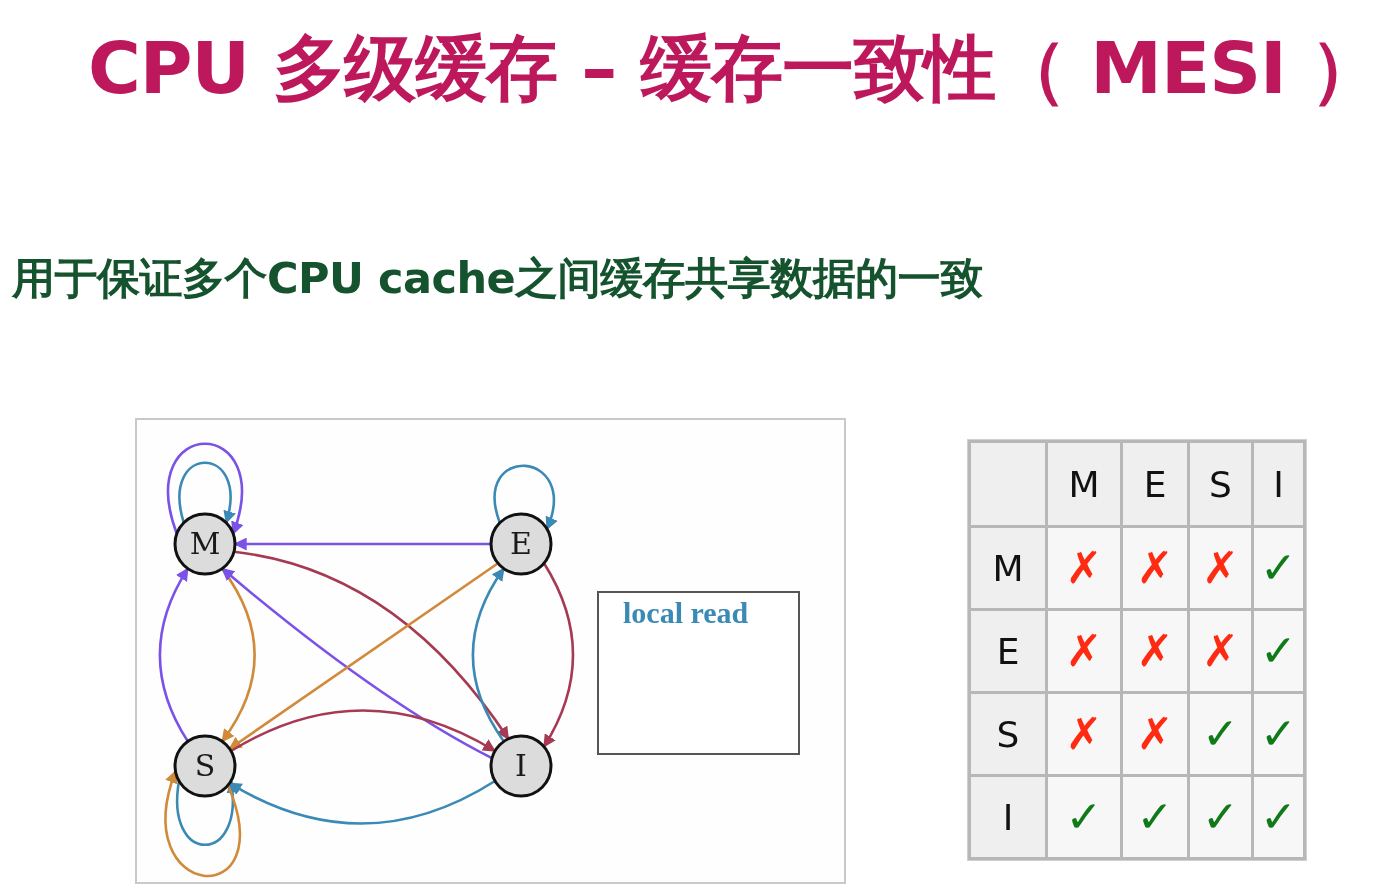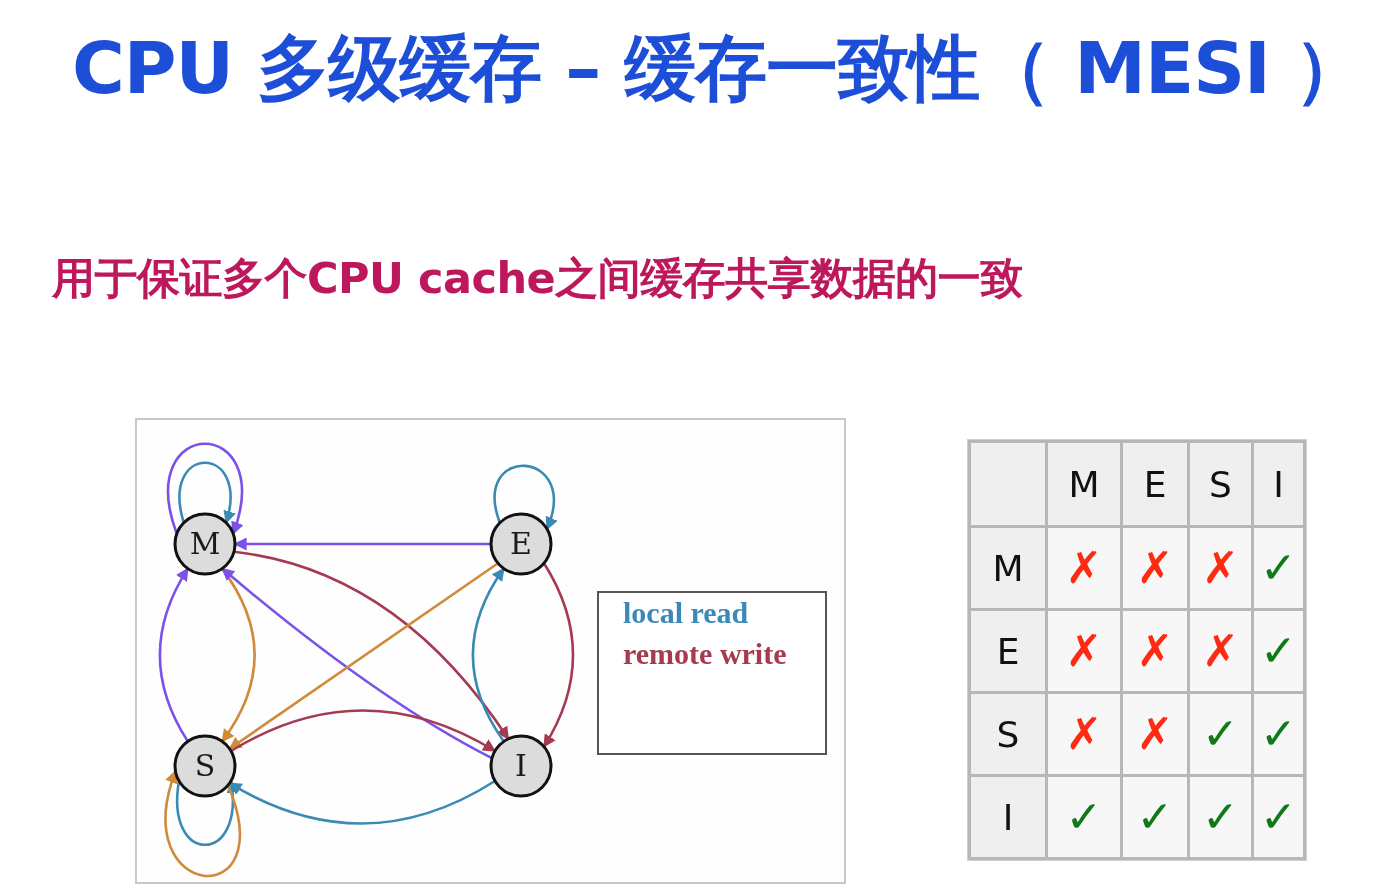--- a/index.html
+++ b/index.html
@@ -9,42 +9,41 @@
     }
     body {
       width: 1380px;
       height: 894px;
       position: relative;
       overflow: hidden;
       font-family: "DejaVu Sans", sans-serif;
     }
     .slide-title {
       position: absolute;
-      left: 72px;
+      left: 88px;
       top: 18px;
       font-family: "DejaVu Sans", sans-serif;
       font-weight: bold;
       font-size: 72px;
       line-height: 100px;
-      color: #1d4ed8;
+      color: #be185d;
       white-space: nowrap;
       letter-spacing: -1px;
     }
     .slide-subtitle {
       position: absolute;
       left: 12px;
       top: 248px;
       font-family: "DejaVu Sans", sans-serif;
       font-weight: bold;
       font-size: 43px;
       line-height: 60px;
-      color: #be185d;
+      color: #14532d;
       white-space: nowrap;
       letter-spacing: -0.5px;
-      margin-left: 40px;
     }
     .diagram-frame {
       position: absolute;
       left: 135px;
       top: 418px;
       width: 711px;
       height: 466px;
       border: 2px solid #c9c9c9;
       background: #fefefe;
       box-sizing: border-box;
@@ -56,21 +55,21 @@
     }
     .node-label {
       font-family: "DejaVu Serif", "Liberation Serif", serif;
       font-size: 30px;
       fill: #1a1a1a;
     }
     .legend-box {
       position: absolute;
       left: 597px;
       top: 591px;
-      width: 230px;
+      width: 203px;
       height: 164px;
       border: 2px solid #555555;
       background: #ffffff;
       box-sizing: border-box;
       padding: 0 0 0 24px;
     }
     .legend-item {
       font-family: "Liberation Serif", "DejaVu Serif", serif;
       font-weight: bold;
       font-size: 30px;
@@ -173,21 +172,20 @@
         <g>
           <circle cx="384" cy="346" r="30" fill="#dcdcdc" stroke="#111111" stroke-width="3"></circle>
           <text x="384" y="356" text-anchor="middle" class="node-label">I</text>
         </g>
       </g>
   </svg>
 </div>
 
 <div class="legend-box">
   <div class="legend-item" style="color: rgb(58, 138, 181);">local read</div>
-  <div class="legend-item" style="color: rgb(165, 58, 82);">remote write</div>
 </div>
 
 <table class="matrix">
   <thead>
     <tr>
       <th class="c0"></th>
       <th class="c1">M</th>
       <th class="c2">E</th>
       <th class="c3">S</th>
       <th class="c4">I</th>

